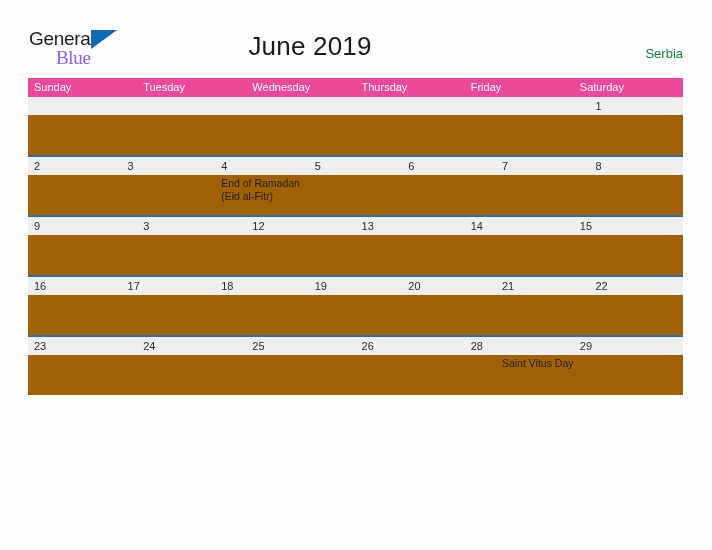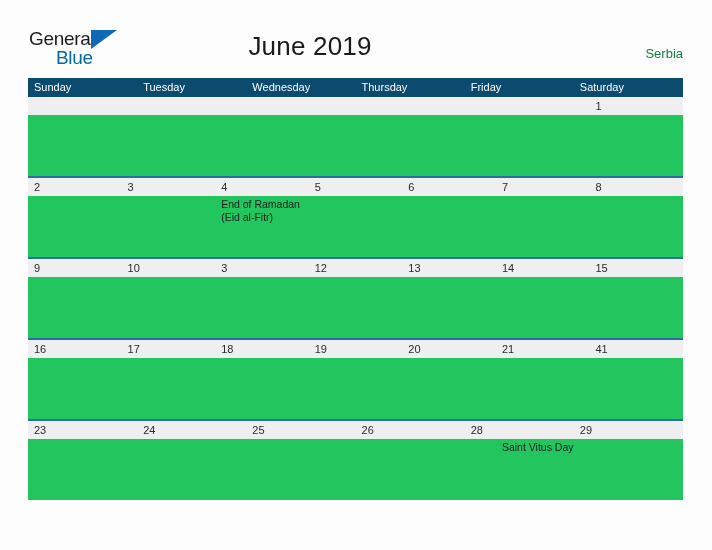--- a/index.html
+++ b/index.html
@@ -57,22 +57,22 @@
     height: 0;
     border-left: 26px solid #1069b4;
     border-bottom: 19px solid transparent;
   }
   .logo-blue {
     position: absolute;
     left: 27px;
     top: 19px;
     font-size: 19px;
     letter-spacing: -0.3px;
-    color: #0369a1;
-    font-family: Liberation Sans, sans-serif;
+    color: #8b5cf6;
+    font-family: Liberation Serif, serif;
   }
 
   .title {
     position: absolute;
     left: 0;
     top: 31px;
     width: 620px;
     text-align: center;
     font-size: 26px;
     color: #1a1a1a;
@@ -94,21 +94,21 @@
     position: absolute;
     left: 28px;
     top: 78px;
     width: 655px;
   }
 
   .weekday-row {
     display: flex;
     width: 100%;
     height: 19px;
-    background: #0c4a6e;
+    background: #ec4899;
   }
   .weekday-cell {
     flex: 1 1 0;
     color: #ffffff;
     font-size: 11px;
     line-height: 19px;
     padding-left: 6px;
     box-sizing: border-box;
     font-family: "Liberation Sans", sans-serif;
     white-space: nowrap;
@@ -139,22 +139,22 @@
     box-sizing: border-box;
     font-family: "Liberation Sans", sans-serif;
   }
   .date-cell.empty {
     color: transparent;
   }
 
   .week-events {
     display: flex;
     width: 100%;
-    height: 61px;
-    background: #22c55e;
+    height: 40px;
+    background: #a16207;
   }
   .event-cell {
     flex: 1 1 0;
     box-sizing: border-box;
     padding: 2px 6px 0 6px;
     font-size: 10.5px;
     line-height: 13px;
     color: #1f1f1f;
     font-family: "Liberation Sans", sans-serif;
     overflow: hidden;
@@ -232,21 +232,20 @@
             </div>
             <div class="event-cell"></div>
             <div class="event-cell"></div>
             <div class="event-cell"></div>
             <div class="event-cell"></div>
           </div>
         </div>
         <div class="week-row">
           <div class="week-dates">
             <div class="date-cell">9</div>
-            <div class="date-cell">10</div>
             <div class="date-cell">3</div>
             <div class="date-cell">12</div>
             <div class="date-cell">13</div>
             <div class="date-cell">14</div>
             <div class="date-cell">15</div>
           </div>
           <div class="week-events">
             <div class="event-cell"></div>
             <div class="event-cell"></div>
             <div class="event-cell"></div>
@@ -257,21 +256,21 @@
           </div>
         </div>
         <div class="week-row">
           <div class="week-dates">
             <div class="date-cell">16</div>
             <div class="date-cell">17</div>
             <div class="date-cell">18</div>
             <div class="date-cell">19</div>
             <div class="date-cell">20</div>
             <div class="date-cell">21</div>
-            <div class="date-cell">41</div>
+            <div class="date-cell">22</div>
           </div>
           <div class="week-events">
             <div class="event-cell"></div>
             <div class="event-cell"></div>
             <div class="event-cell"></div>
             <div class="event-cell"></div>
             <div class="event-cell"></div>
             <div class="event-cell"></div>
             <div class="event-cell"></div>
           </div>

